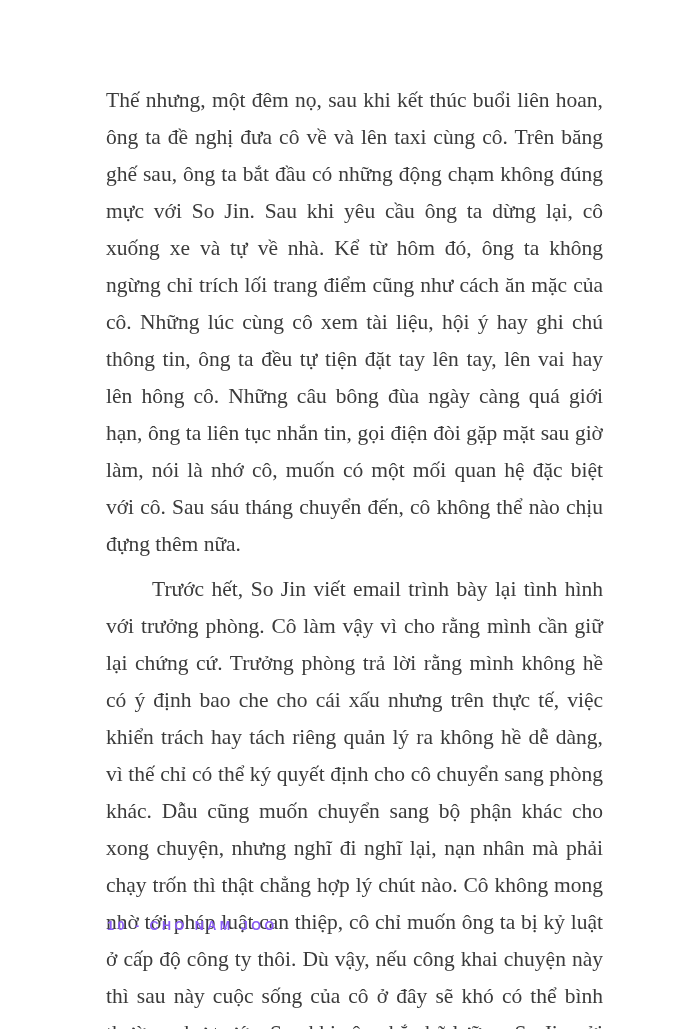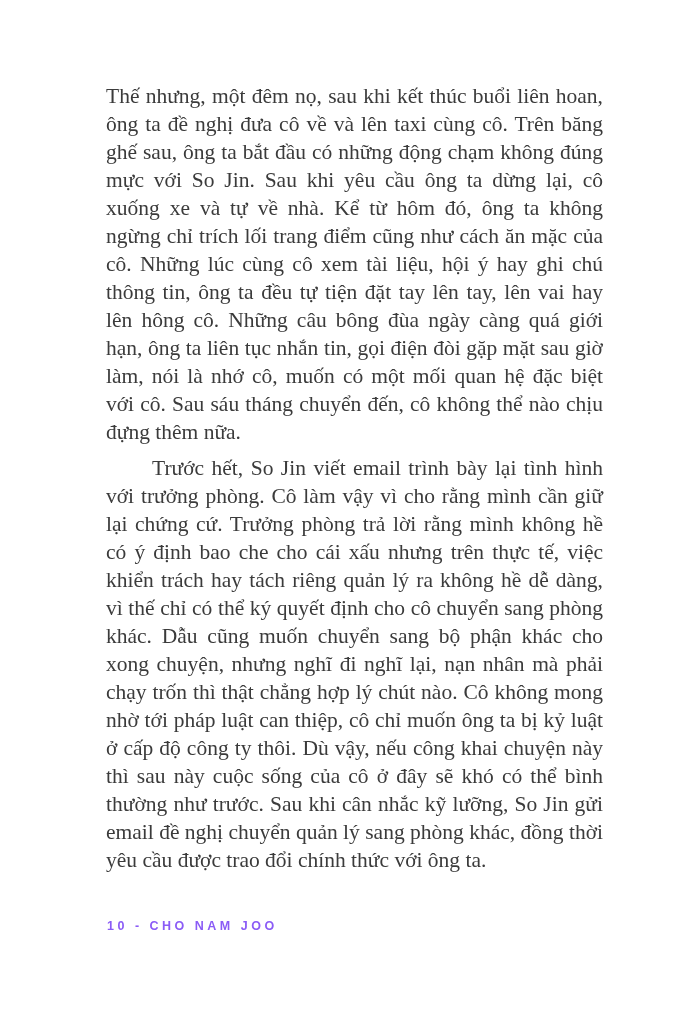--- a/index.html
+++ b/index.html
@@ -18,21 +18,21 @@
   .text-block {
     position: absolute;
     top: 82px;
     left: 106px;
     width: 497px;
   }
   .text-block p {
     margin: 0;
     padding: 0;
     font-size: 21.5px;
-    line-height: 28px;
+    line-height: 37px;
     color: #3b3b3b;
     text-align: justify;
     text-justify: inter-word;
   }
   .text-block p.indented {
     text-indent: 46px;
     margin-top: 8px;
   }
   .page-footer {
     position: absolute;

